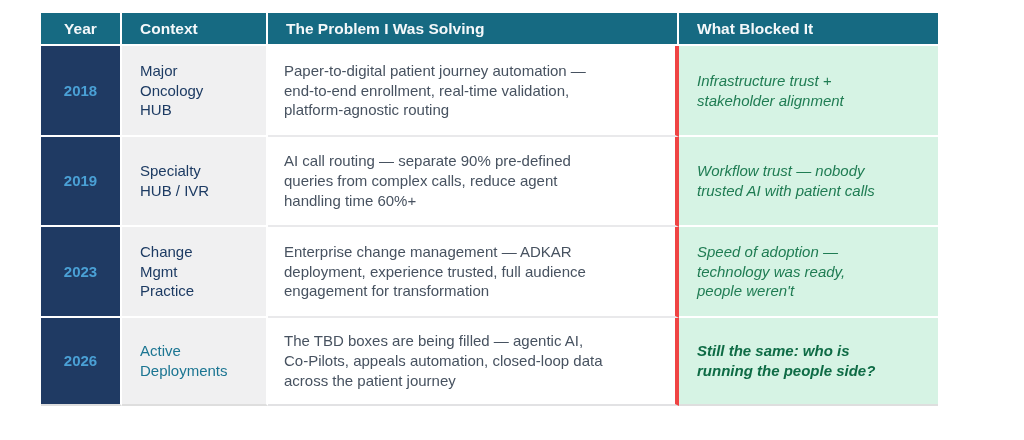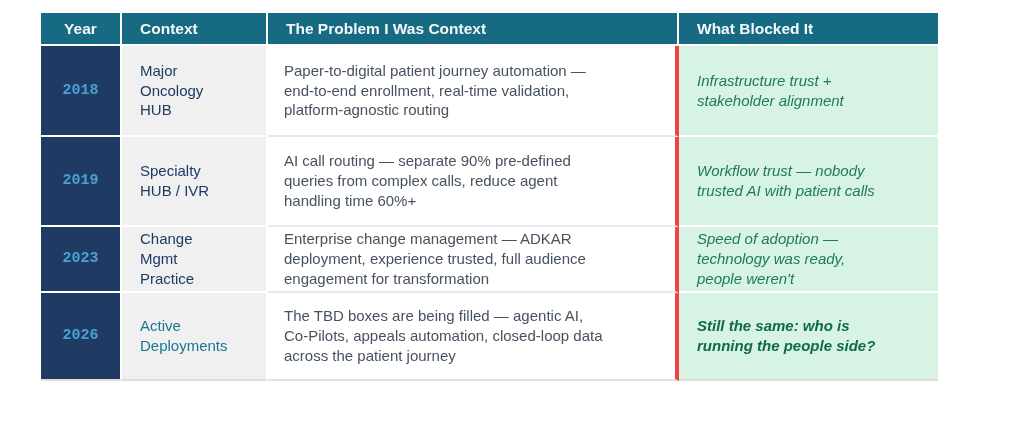--- a/index.html
+++ b/index.html
@@ -47,31 +47,30 @@
   th:last-child { border-right: none; margin-left: 32px; }
 
   td {
     vertical-align: middle;
     font-size: 15px;
     line-height: 1.33;
   }
 
   tr.r0 td { height: 91px; }
   tr.r1 td { height: 90px; }
-  tr.r2 td { height: 66px; margin-left: 19px; }
+  tr.r2 td { height: 91px; margin-left: 19px; }
   tr.r3 td { height: 88px; }
 
   td.year {
     background: var(--year_bg, #1f3a63);
     color: var(--year_text, #4aa0d5);
     font-weight: bold;
     text-align: center;
     border-right: 2px solid #ffffff;
     border-bottom: 2px solid #ffffff;
-    font-family: Liberation Mono, monospace;
   }
 
   td.context {
     background: var(--context_bg, #f0f0f1);
     color: var(--context_text, #1d3b63);
     font-weight: normal;
     padding-left: 18px;
     padding-right: 10px;
     white-space: pre-line;
     border-right: 2px solid #ffffff;
@@ -113,21 +112,21 @@
     <colgroup>
       <col class="c-year">
         <col class="c-context">
         <col class="c-problem">
         <col class="c-blocked">
     </colgroup>
     <thead>
       <tr>
         <th class="year-h">Year</th>
         <th>Context</th>
-        <th>The Problem I Was Context</th>
+        <th>The Problem I Was Solving</th>
         <th>What Blocked It</th>
       </tr>
     </thead>
     <tbody>
       <tr class="r0">
         <td class="year">2018</td>
         <td class="context">Major
 Oncology
 HUB</td>
         <td class="problem">Paper-to-digital patient journey automation —

